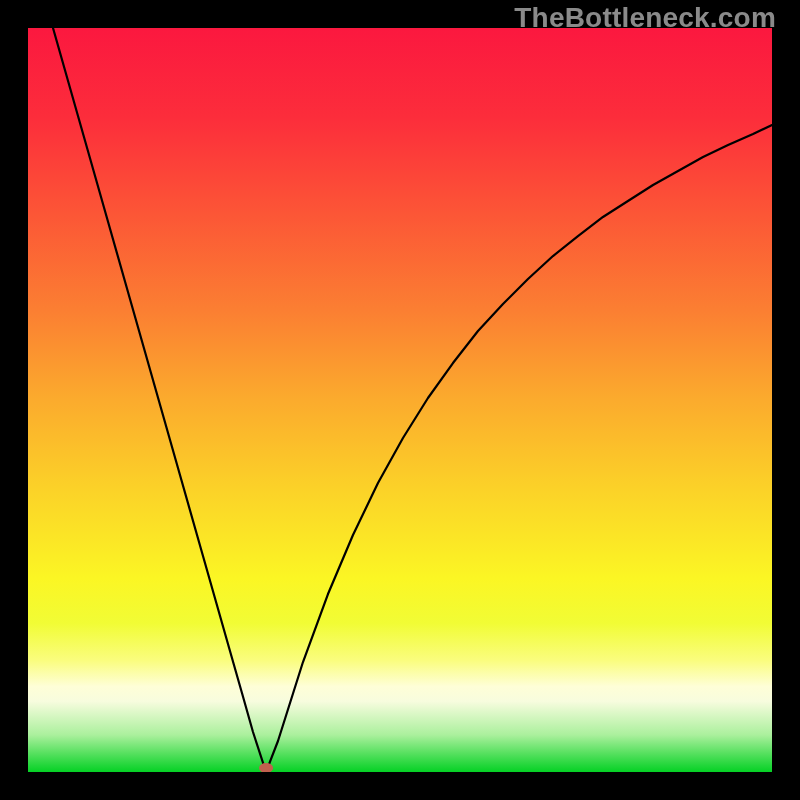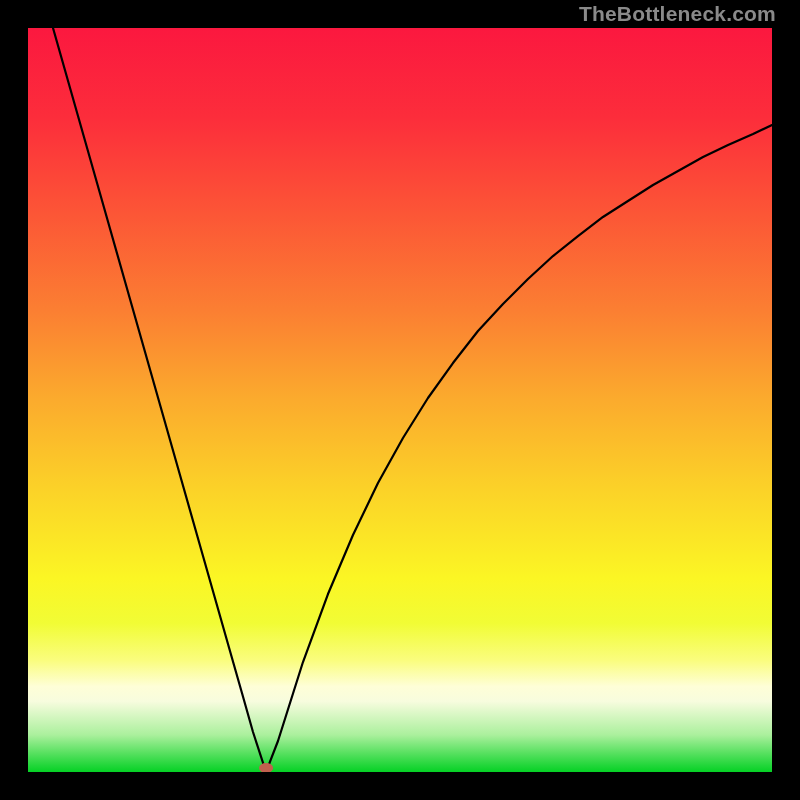--- a/index.html
+++ b/index.html
@@ -14,21 +14,21 @@
     position: relative;
     width: 800px;
     height: 800px;
     background: #000;
   }
   .watermark {
     position: absolute;
     top: 2px;
     right: 24px;
     font-family: Arial, Helvetica, sans-serif;
-    font-size: 21px;
+    font-size: 28px;
     font-weight: bold;
     color: #8a8a8a;
     letter-spacing: 0.2px;
     z-index: 10;
     margin-left: 20px;
   }
   .plot-area {
     position: absolute;
     left: 28px;
     top: 28px;

